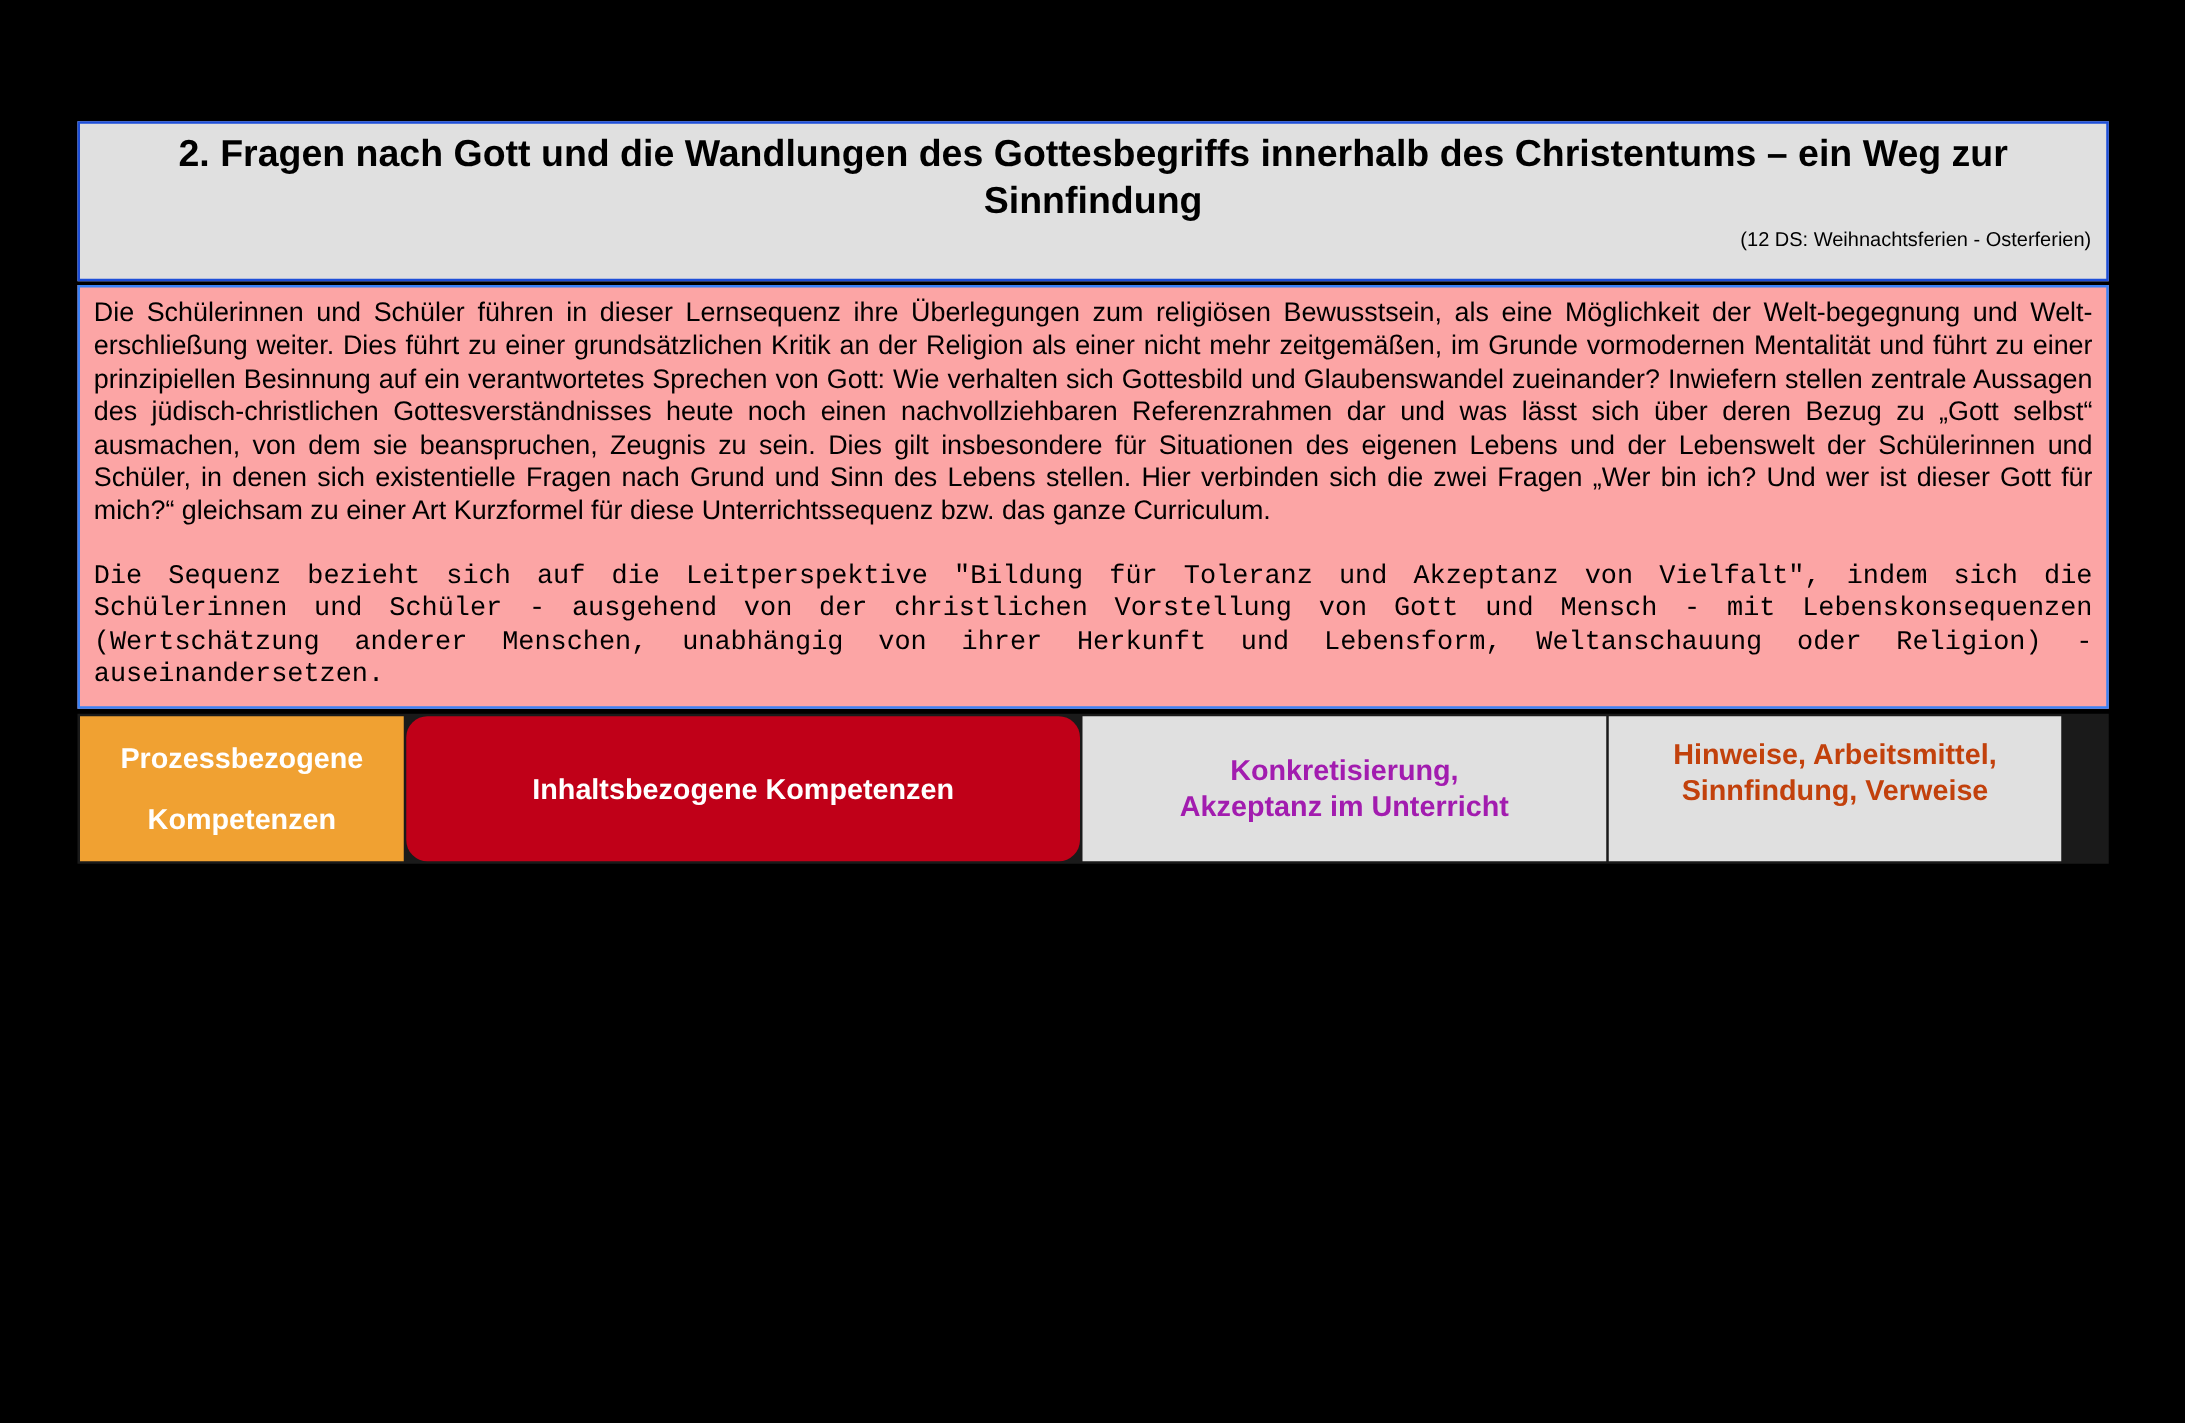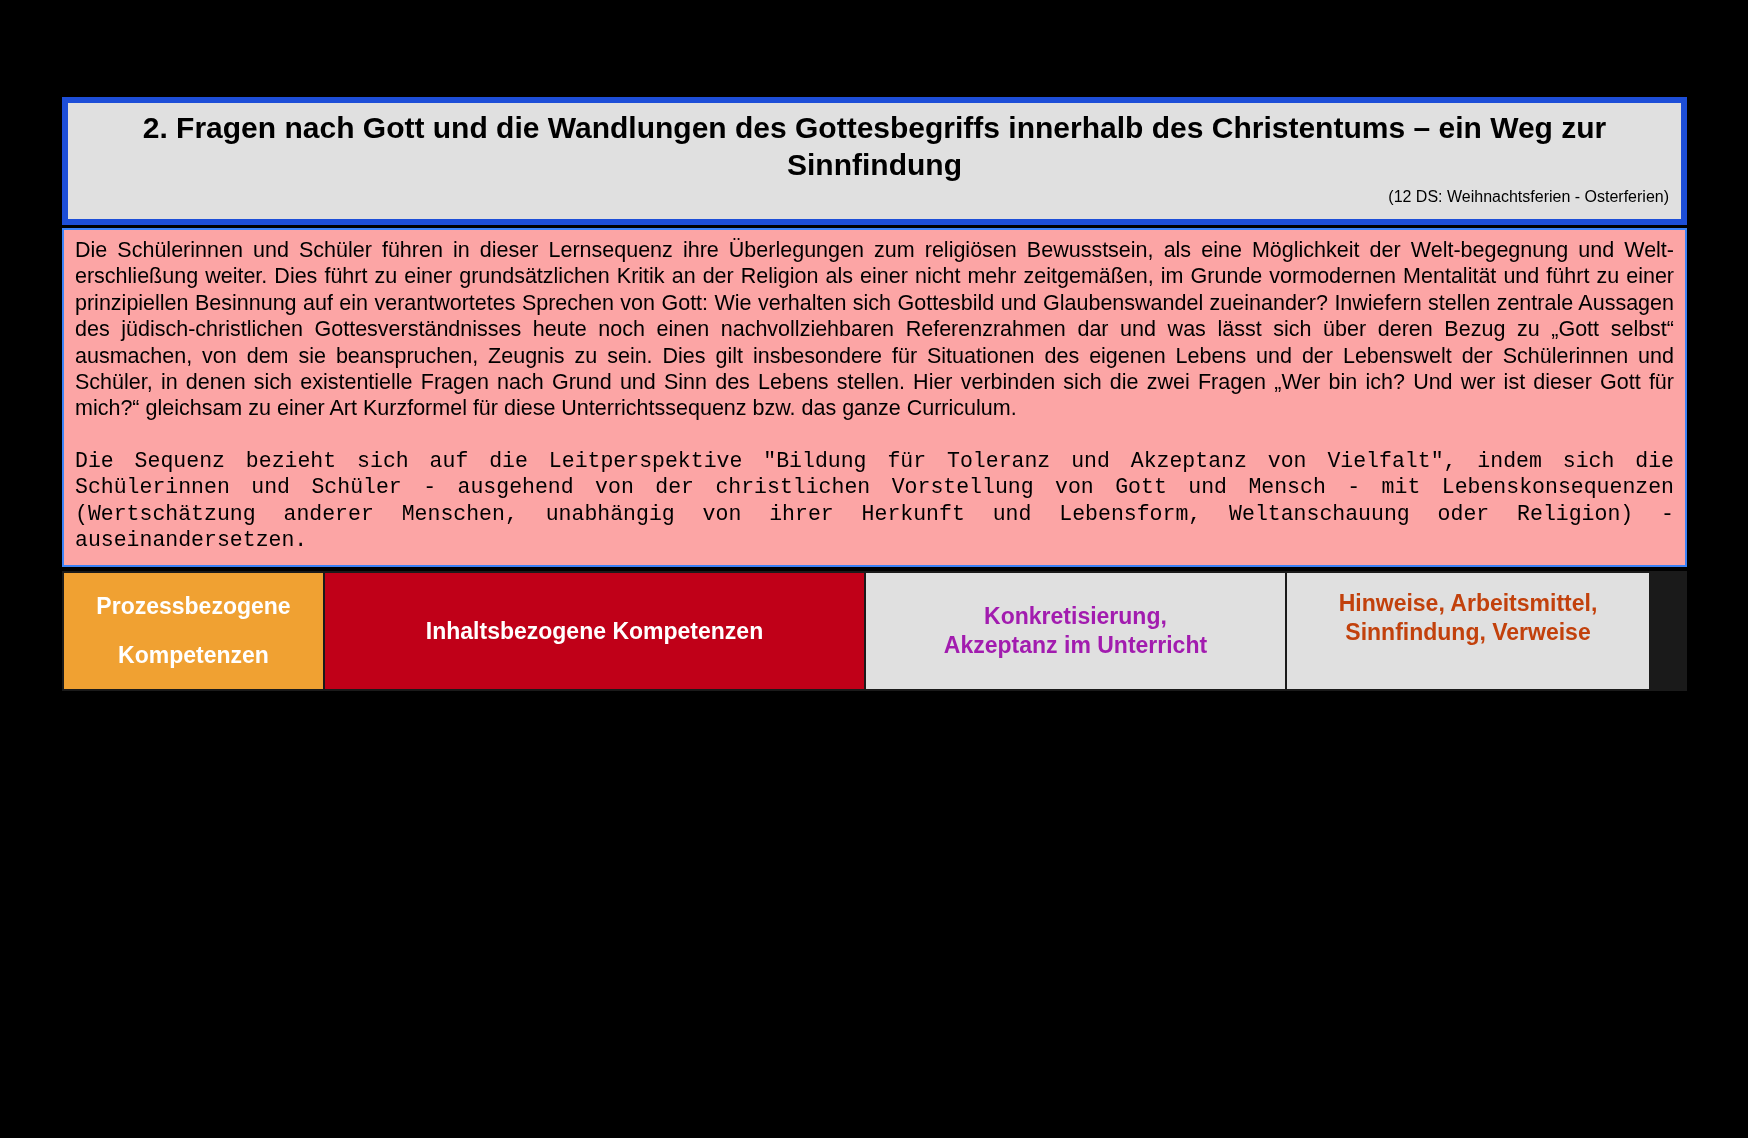--- a/index.html
+++ b/index.html
@@ -14,21 +14,21 @@
   .doc {
     position: absolute;
     left: 62px;
     top: 97px;
     width: 1625px;
   }
   .title-bar {
     box-sizing: border-box;
     height: 128px;
     background: #e0e0e0;
-    border: 6px solid #1d4ed8;
+    border: 2px solid #1d4ed8;
     padding: 6px 10px 4px 10px;
   }
   .title-bar h1 {
     margin: 0;
     padding: 0 36px;
     font-size: 30px;
     line-height: 37px;
     font-weight: bold;
     color: #000;
     text-align: center;
@@ -72,21 +72,21 @@
     flex-direction: column;
     align-items: center;
     justify-content: center;
     text-align: center;
     font-weight: bold;
     font-size: 23px;
     line-height: 29px;
   }
   .cell span { display: block; }
   .c0 { width: 259px; background: #F0A132; color: #ffffff; gap: 20px; }
-  .c1 { width: 539px; background: #C00018; color: #ffffff; }
+  .c1 { width: 539px; background: #C00018; color: #ffffff; border-radius: 17px; }
   .c2 { width: 419px; background: #e0e0e0; color: #a21caf; }
   .c3 { width: 362px; background: #e0e0e0; color: #c2410c;
         justify-content: flex-start; padding-top: 16px; }
 </style>
 </head>
 <body>
 
 <div class="page">
   <div class="doc">
 

